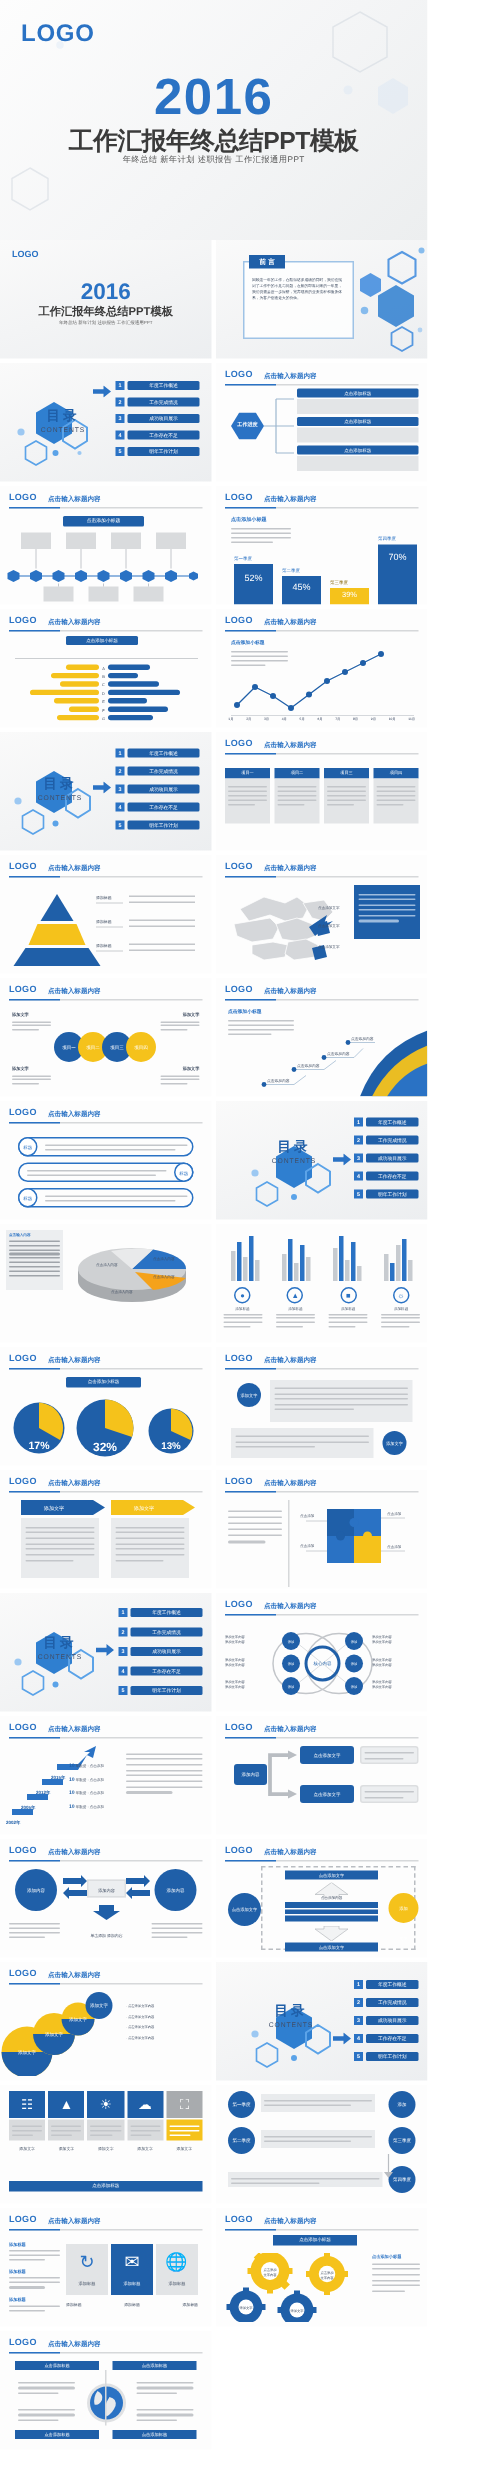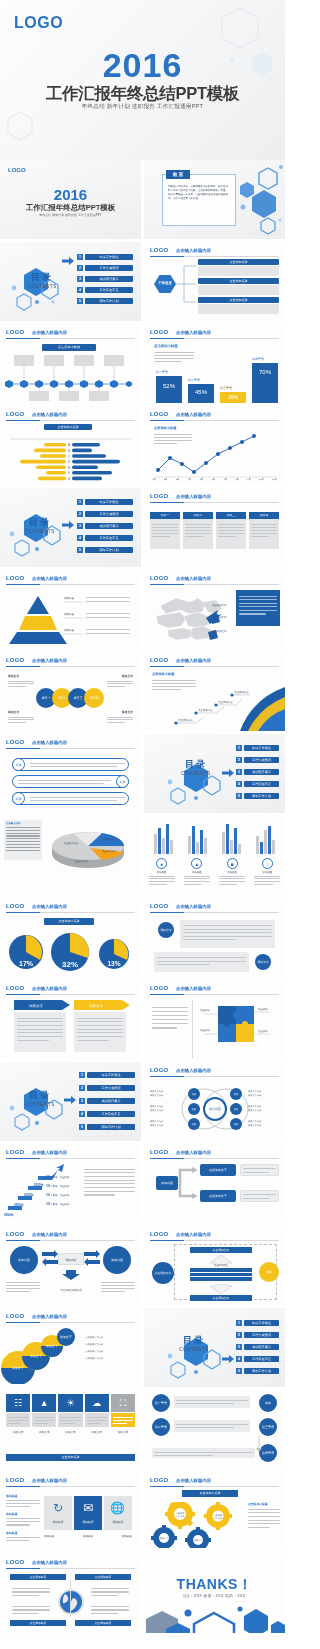--- a/index.html
+++ b/index.html
@@ -1319,28 +1319,15 @@
         <circle cx="14" cy="14" r="13" fill="#dfe1e3"></circle>
           <circle cx="14" cy="14" r="11" fill="#2a72c4"></circle>
         <g fill="#e8eaec">
             <path d="M8,6 q4,2 3,6 q-2,4 -5,3 q-1,-5 2,-9 Z"></path>
             <path d="M16,10 q5,1 4,6 q-2,5 -6,7 q-3,-6 2,-13 Z"></path>
           </g>
       </svg>
       <div style="position:absolute;left:70px;top:26px;bottom:16px;width:1px;background:#d6d8da"></div>
     </div>
 
-    <div class="slide white">
-      <div class="thanks" style="position:absolute;left:0;right:0;top:22px">THANKS！</div>
-      <div class="thanks-sub" style="position:absolute;left:0;right:0;top:40px">QQ：XXX   微信：XXX   电话：XXX</div>
-      <svg width="141" height="30" style="position:absolute;left:0;bottom:0">
-        <polygon points="18,8 34,16 34,34 18,42 2,34 2,16" fill="#7f93ad"></polygon>
-        <polygon points="34,20 46,26 46,40 34,46 22,40 22,26" fill="#2a72c4"></polygon>
-        <polygon points="70,10 90,21 90,43 70,54 50,43 50,21" fill="none" stroke="#2a72c4" stroke-width="2.5"></polygon>
-        <polygon points="112,6 124,13 124,27 112,34 100,27 100,13" fill="#2a72c4"></polygon>
-        <polygon points="134,18 141,22 141,32 134,36 127,32 127,22" fill="#2a72c4"></polygon>
-        <circle cx="44" cy="10" r="3.5" fill="#2a72c4"></circle>
-        <circle cx="96" cy="6" r="2.5" fill="#2a72c4"></circle>
-      </svg>
-    </div>
 
   </div>
 </div>
 
 </body></html>

